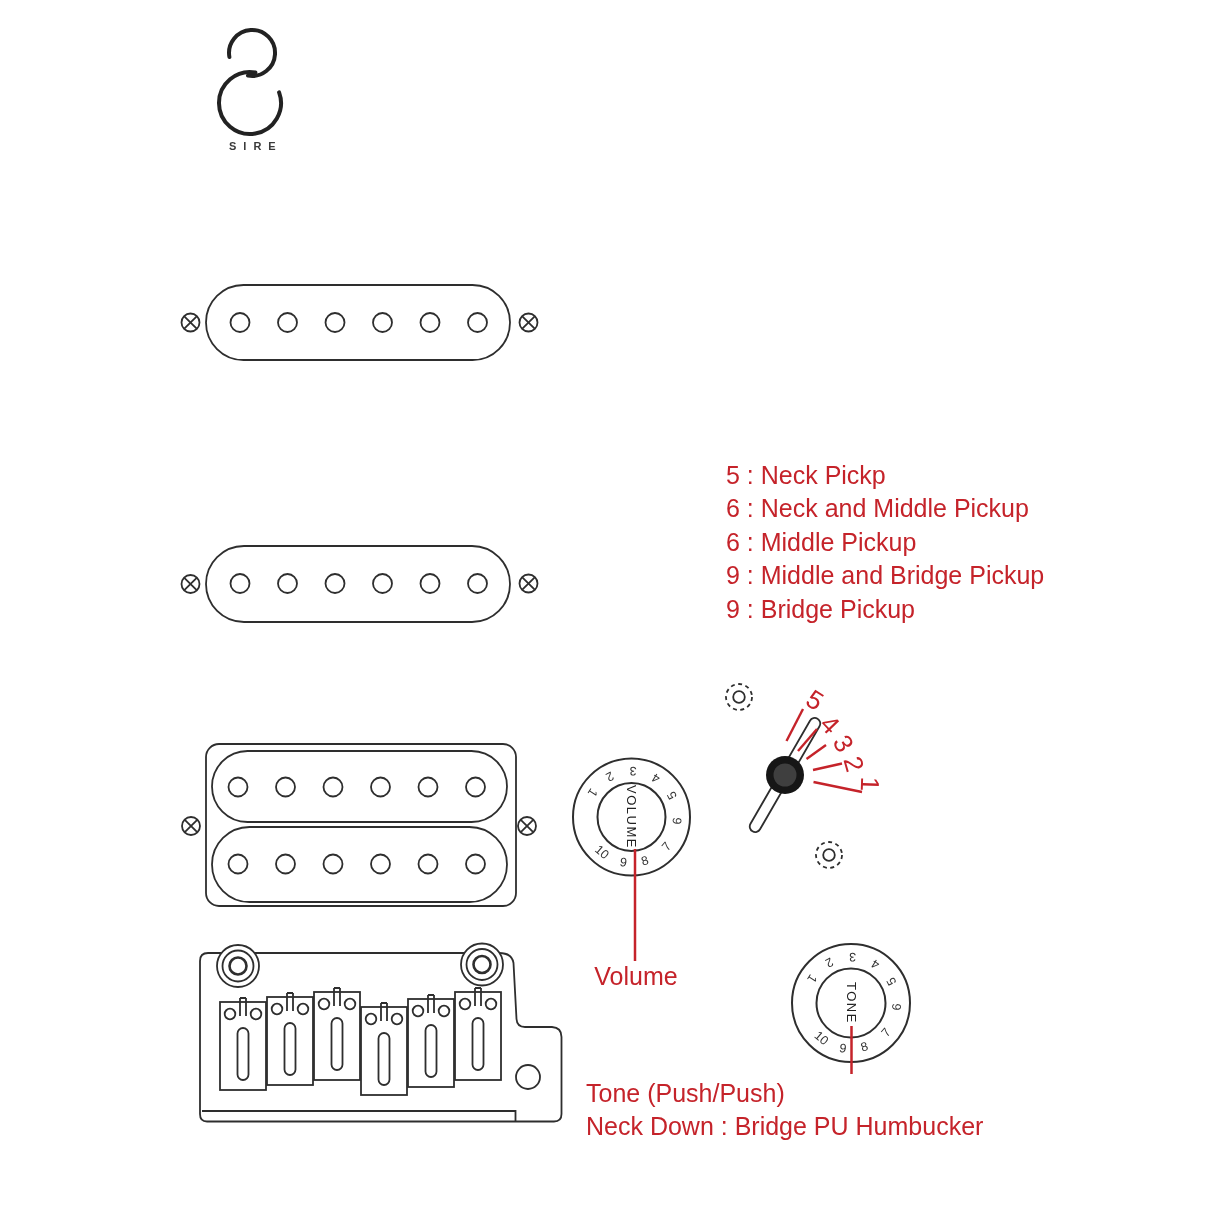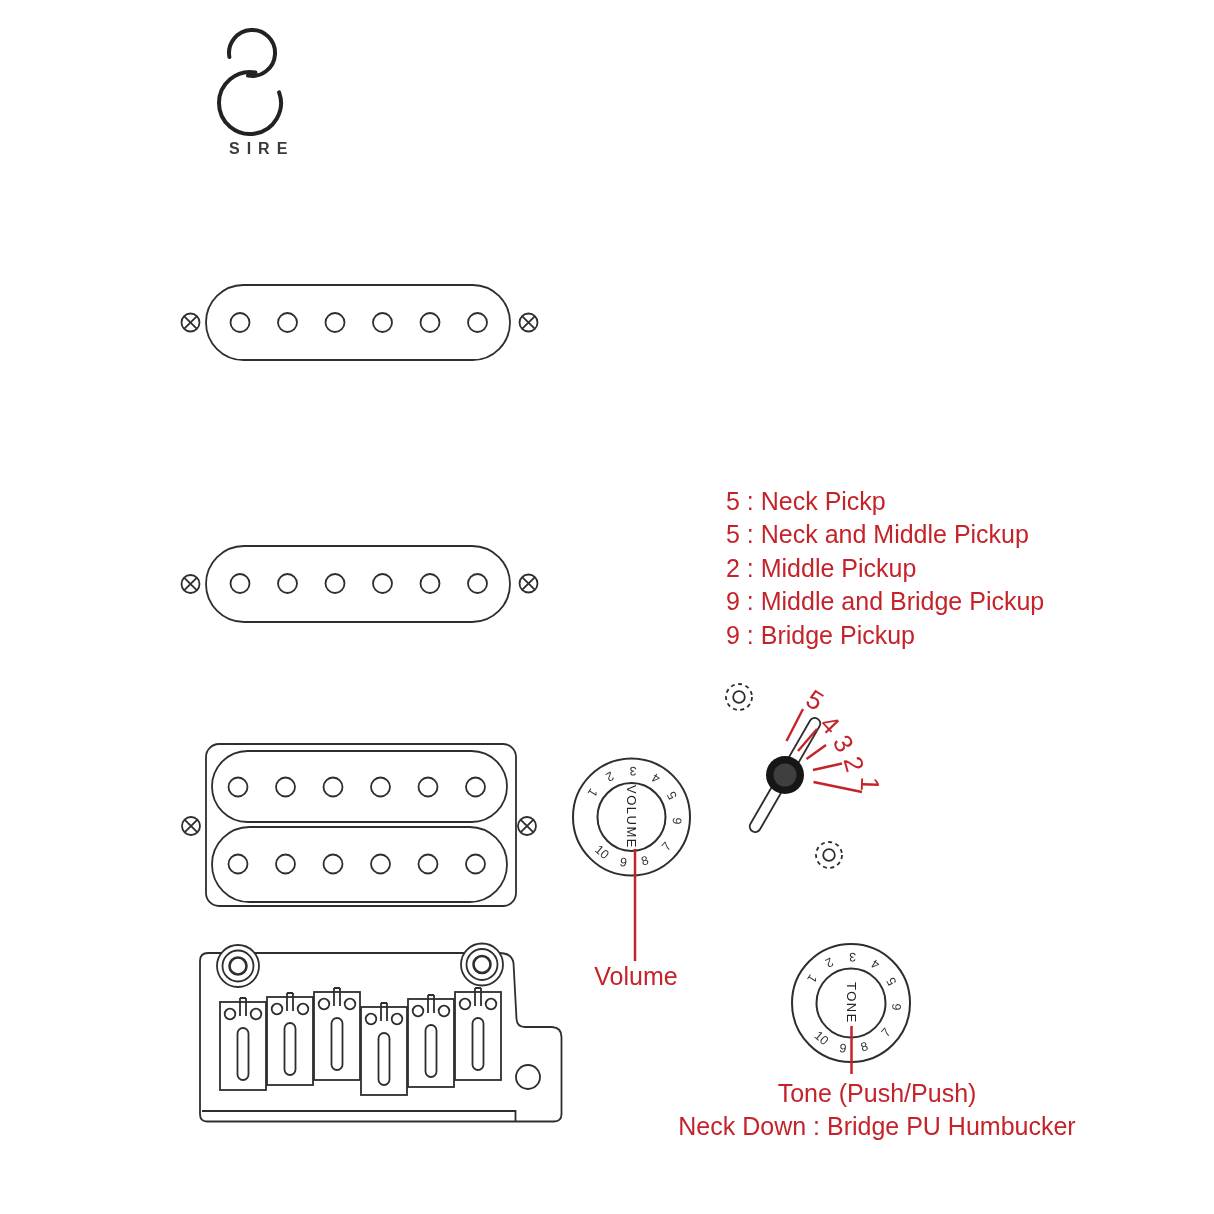--- a/index.html
+++ b/index.html
@@ -2,24 +2,24 @@
 <html><head>
 <meta charset="utf-8">
 <style>
   html,body{margin:0;padding:0;background:#fff;}
   .canvas{
     position:relative;width:1214px;height:1214px;background:#ffffff;
     font-family:"Liberation Sans",sans-serif;overflow:hidden;
   }
   .abs{position:absolute;}
   .red-text{color:#c5232a;}
-  .legend{left:726px;top:459px;font-size:25px;line-height:33.4px;white-space:nowrap;margin-top:26px;}
+  .legend{left:726px;top:459px;font-size:25px;line-height:33.4px;white-space:nowrap;}
   .volume-callout{left:562px;top:962px;width:148px;text-align:center;font-size:25px;}
-  .tone-callout{left:614px;top:1077px;width:526px;text-align:center;font-size:25px;line-height:32.6px;}
-  .wordmark{left:229px;top:140px;font-size:16px;letter-spacing:7px;color:#3a3a3a;font-weight:bold;}
+  .tone-callout{left:586px;top:1077px;width:526px;text-align:left;font-size:25px;line-height:32.6px;}
+  .wordmark{left:229px;top:140px;font-size:11px;letter-spacing:7px;color:#3a3a3a;font-weight:bold;}
   svg text{user-select:none;}
   .knob-num{font-size:12.5px;fill:#333;}
   .knob-label{font-size:13px;fill:#222;letter-spacing:1.5px;}
   .switch-num{font-size:26px;fill:#c5232a;}
 </style>
 </head>
 <body>
 
 <div class="canvas">
 
@@ -224,22 +224,22 @@
         <text class="switch-num" x="854" y="764" transform="rotate(74 854 764)">2</text>
         <text class="switch-num" x="870" y="784" transform="rotate(92 870 784)">1</text>
       </g>
     </g>
   </svg>
 
   <div class="abs wordmark">SIRE</div>
 
   <div class="abs legend red-text">
     <div>5 : Neck Pickp</div>
-    <div>5 : Neck and Middle Pickup</div>
-    <div>2 : Middle Pickup</div>
+    <div>6 : Neck and Middle Pickup</div>
+    <div>6 : Middle Pickup</div>
     <div>9 : Middle and Bridge Pickup</div>
     <div>9 : Bridge Pickup</div>
   </div>
 
   <div class="abs volume-callout red-text">Volume</div>
 
   <div class="abs tone-callout red-text">
     <div>Tone (Push/Push)</div>
     <div>Neck Down : Bridge PU Humbucker</div>
   </div>

